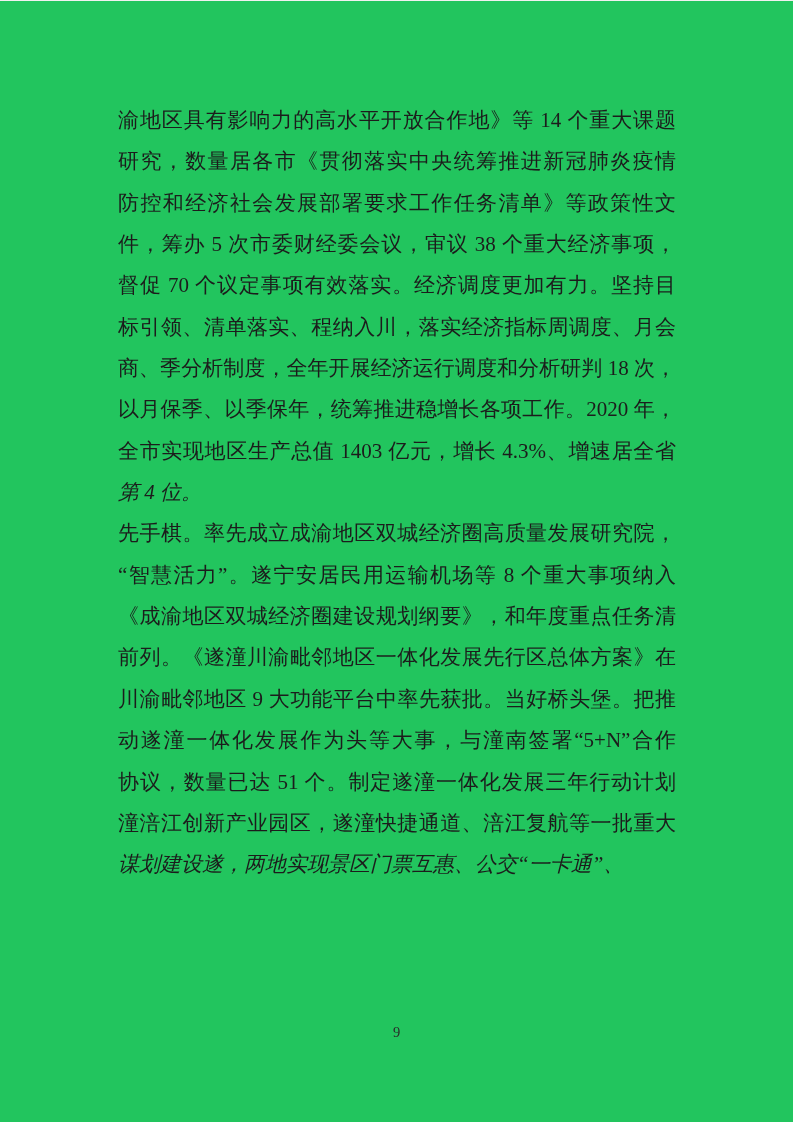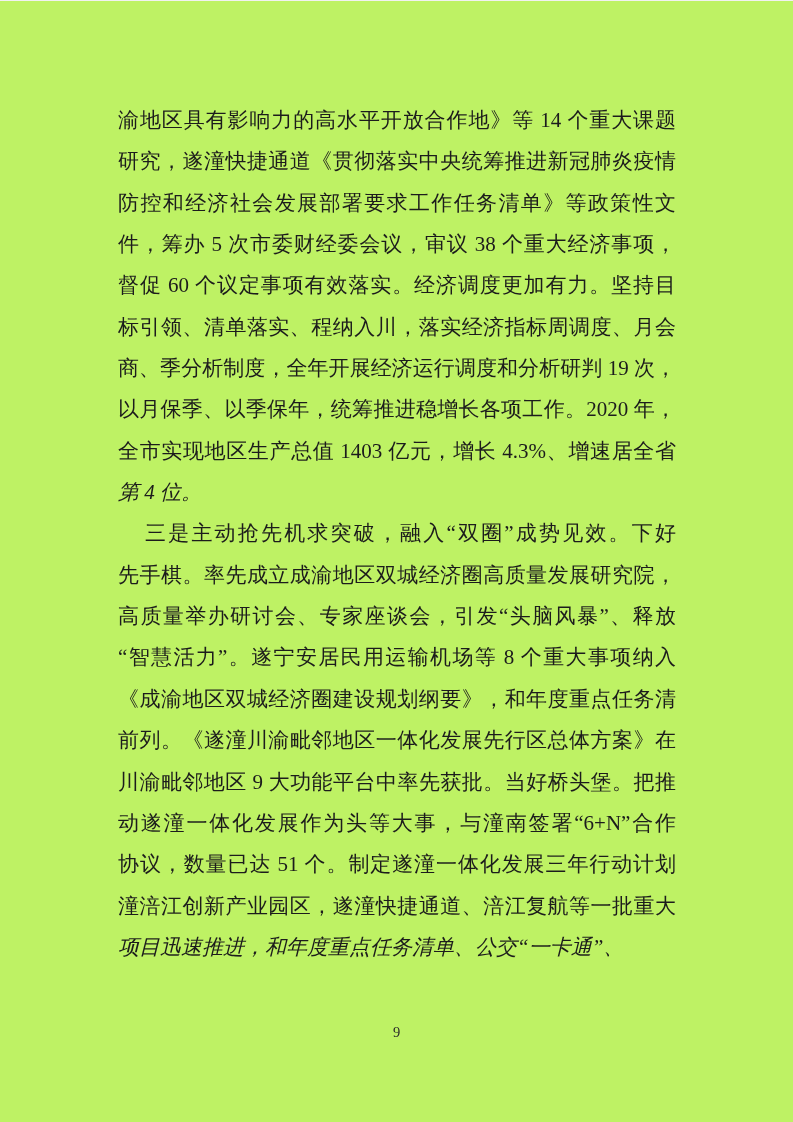--- a/index.html
+++ b/index.html
@@ -4,21 +4,21 @@
 <style>
   html, body {
     margin: 0;
     padding: 0;
     background: #ffffff;
   }
   .page {
     position: relative;
     width: 793px;
     height: 1122px;
-    background: #bef264;
+    background: #22c55e;
     overflow: hidden;
     border-top: 1px solid #f1f1f1;
     font-family: "Liberation Serif", "DejaVu Serif", serif;
   }
   .content {
     position: absolute;
     top: 99px;
     left: 118px;
     width: 558px;
   }
@@ -52,35 +52,33 @@
     line-height: 20px;
     color: #2a2a2a;
   }
 </style>
 </head>
 <body>
 
 <div class="page">
   <div class="content">
     <div class="tline">渝地区具有影响力的高水平开放合作地》等 14 个重大课题</div>
-    <div class="tline">研究，遂潼快捷通道《贯彻落实中央统筹推进新冠肺炎疫情</div>
+    <div class="tline">研究，数量居各市《贯彻落实中央统筹推进新冠肺炎疫情</div>
     <div class="tline">防控和经济社会发展部署要求工作任务清单》等政策性文</div>
     <div class="tline">件，筹办 5 次市委财经委会议，审议 38 个重大经济事项，</div>
-    <div class="tline">督促 60 个议定事项有效落实。经济调度更加有力。坚持目</div>
+    <div class="tline">督促 70 个议定事项有效落实。经济调度更加有力。坚持目</div>
     <div class="tline">标引领、清单落实、程纳入川，落实经济指标周调度、月会</div>
-    <div class="tline">商、季分析制度，全年开展经济运行调度和分析研判 19 次，</div>
+    <div class="tline">商、季分析制度，全年开展经济运行调度和分析研判 18 次，</div>
     <div class="tline">以月保季、以季保年，统筹推进稳增长各项工作。2020 年，</div>
     <div class="tline">全市实现地区生产总值 1403 亿元，增长 4.3%、增速居全省</div>
     <div class="tline pend">第 4 位。</div>
-    <div class="tline indent">三是主动抢先机求突破，融入“双圈”成势见效。下好</div>
     <div class="tline">先手棋。率先成立成渝地区双城经济圈高质量发展研究院，</div>
-    <div class="tline">高质量举办研讨会、专家座谈会，引发“头脑风暴”、释放</div>
     <div class="tline">“智慧活力”。遂宁安居民用运输机场等 8 个重大事项纳入</div>
     <div class="tline">《成渝地区双城经济圈建设规划纲要》，和年度重点任务清单</div>
     <div class="tline">前列。《遂潼川渝毗邻地区一体化发展先行区总体方案》在</div>
     <div class="tline">川渝毗邻地区 9 大功能平台中率先获批。当好桥头堡。把推</div>
-    <div class="tline">动遂潼一体化发展作为头等大事，与潼南签署“6+N”合作</div>
+    <div class="tline">动遂潼一体化发展作为头等大事，与潼南签署“5+N”合作</div>
     <div class="tline">协议，数量已达 51 个。制定遂潼一体化发展三年行动计划</div>
     <div class="tline">潼涪江创新产业园区，遂潼快捷通道、涪江复航等一批重大</div>
-    <div class="tline pend">项目迅速推进，和年度重点任务清单、公交“一卡通”、</div>
+    <div class="tline pend">谋划建设遂，两地实现景区门票互惠、公交“一卡通”、</div>
   </div>
   <div class="pageno">9</div>
 </div>
 
 </body></html>

